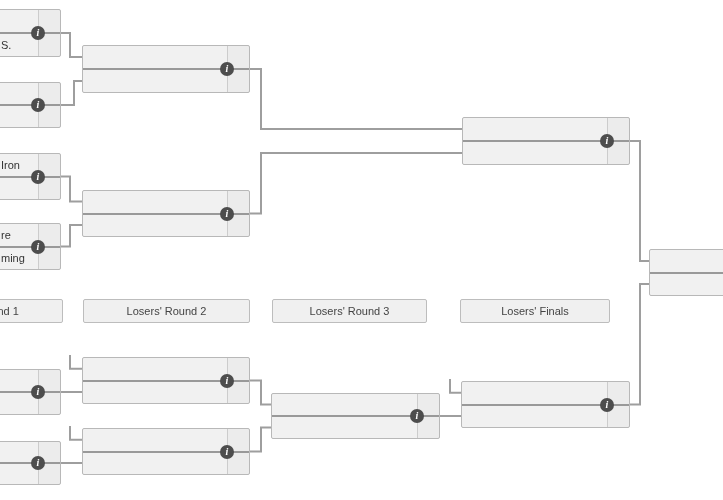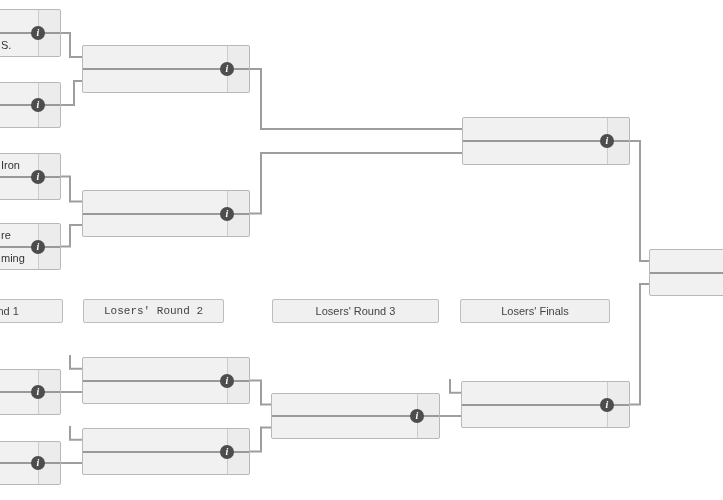--- a/index.html
+++ b/index.html
@@ -255,23 +255,23 @@
     <div class="icon-col"></div>
     <div class="midline"></div>
     <button class="info">
         <span>i</span>
       </button>
   </div>
 
   <div class="round-label" style="left:-105px;width:168px;">
     <span>Losers' Round 1</span>
   </div>
-  <div class="round-label" style="left:83px;width:141px;font-family:Liberation Mono, monospace;">
+  <div class="round-label" style="left:83px;width:167px;">
     <span>Losers' Round 2</span>
   </div>
-  <div class="round-label" style="left:272px;width:167px;">
+  <div class="round-label" style="left:272px;width:155px;">
     <span>Losers' Round 3</span>
   </div>
   <div class="round-label" style="left:460px;width:150px;">
     <span>Losers' Finals</span>
   </div>
 
 </div>
 
 </body></html>

